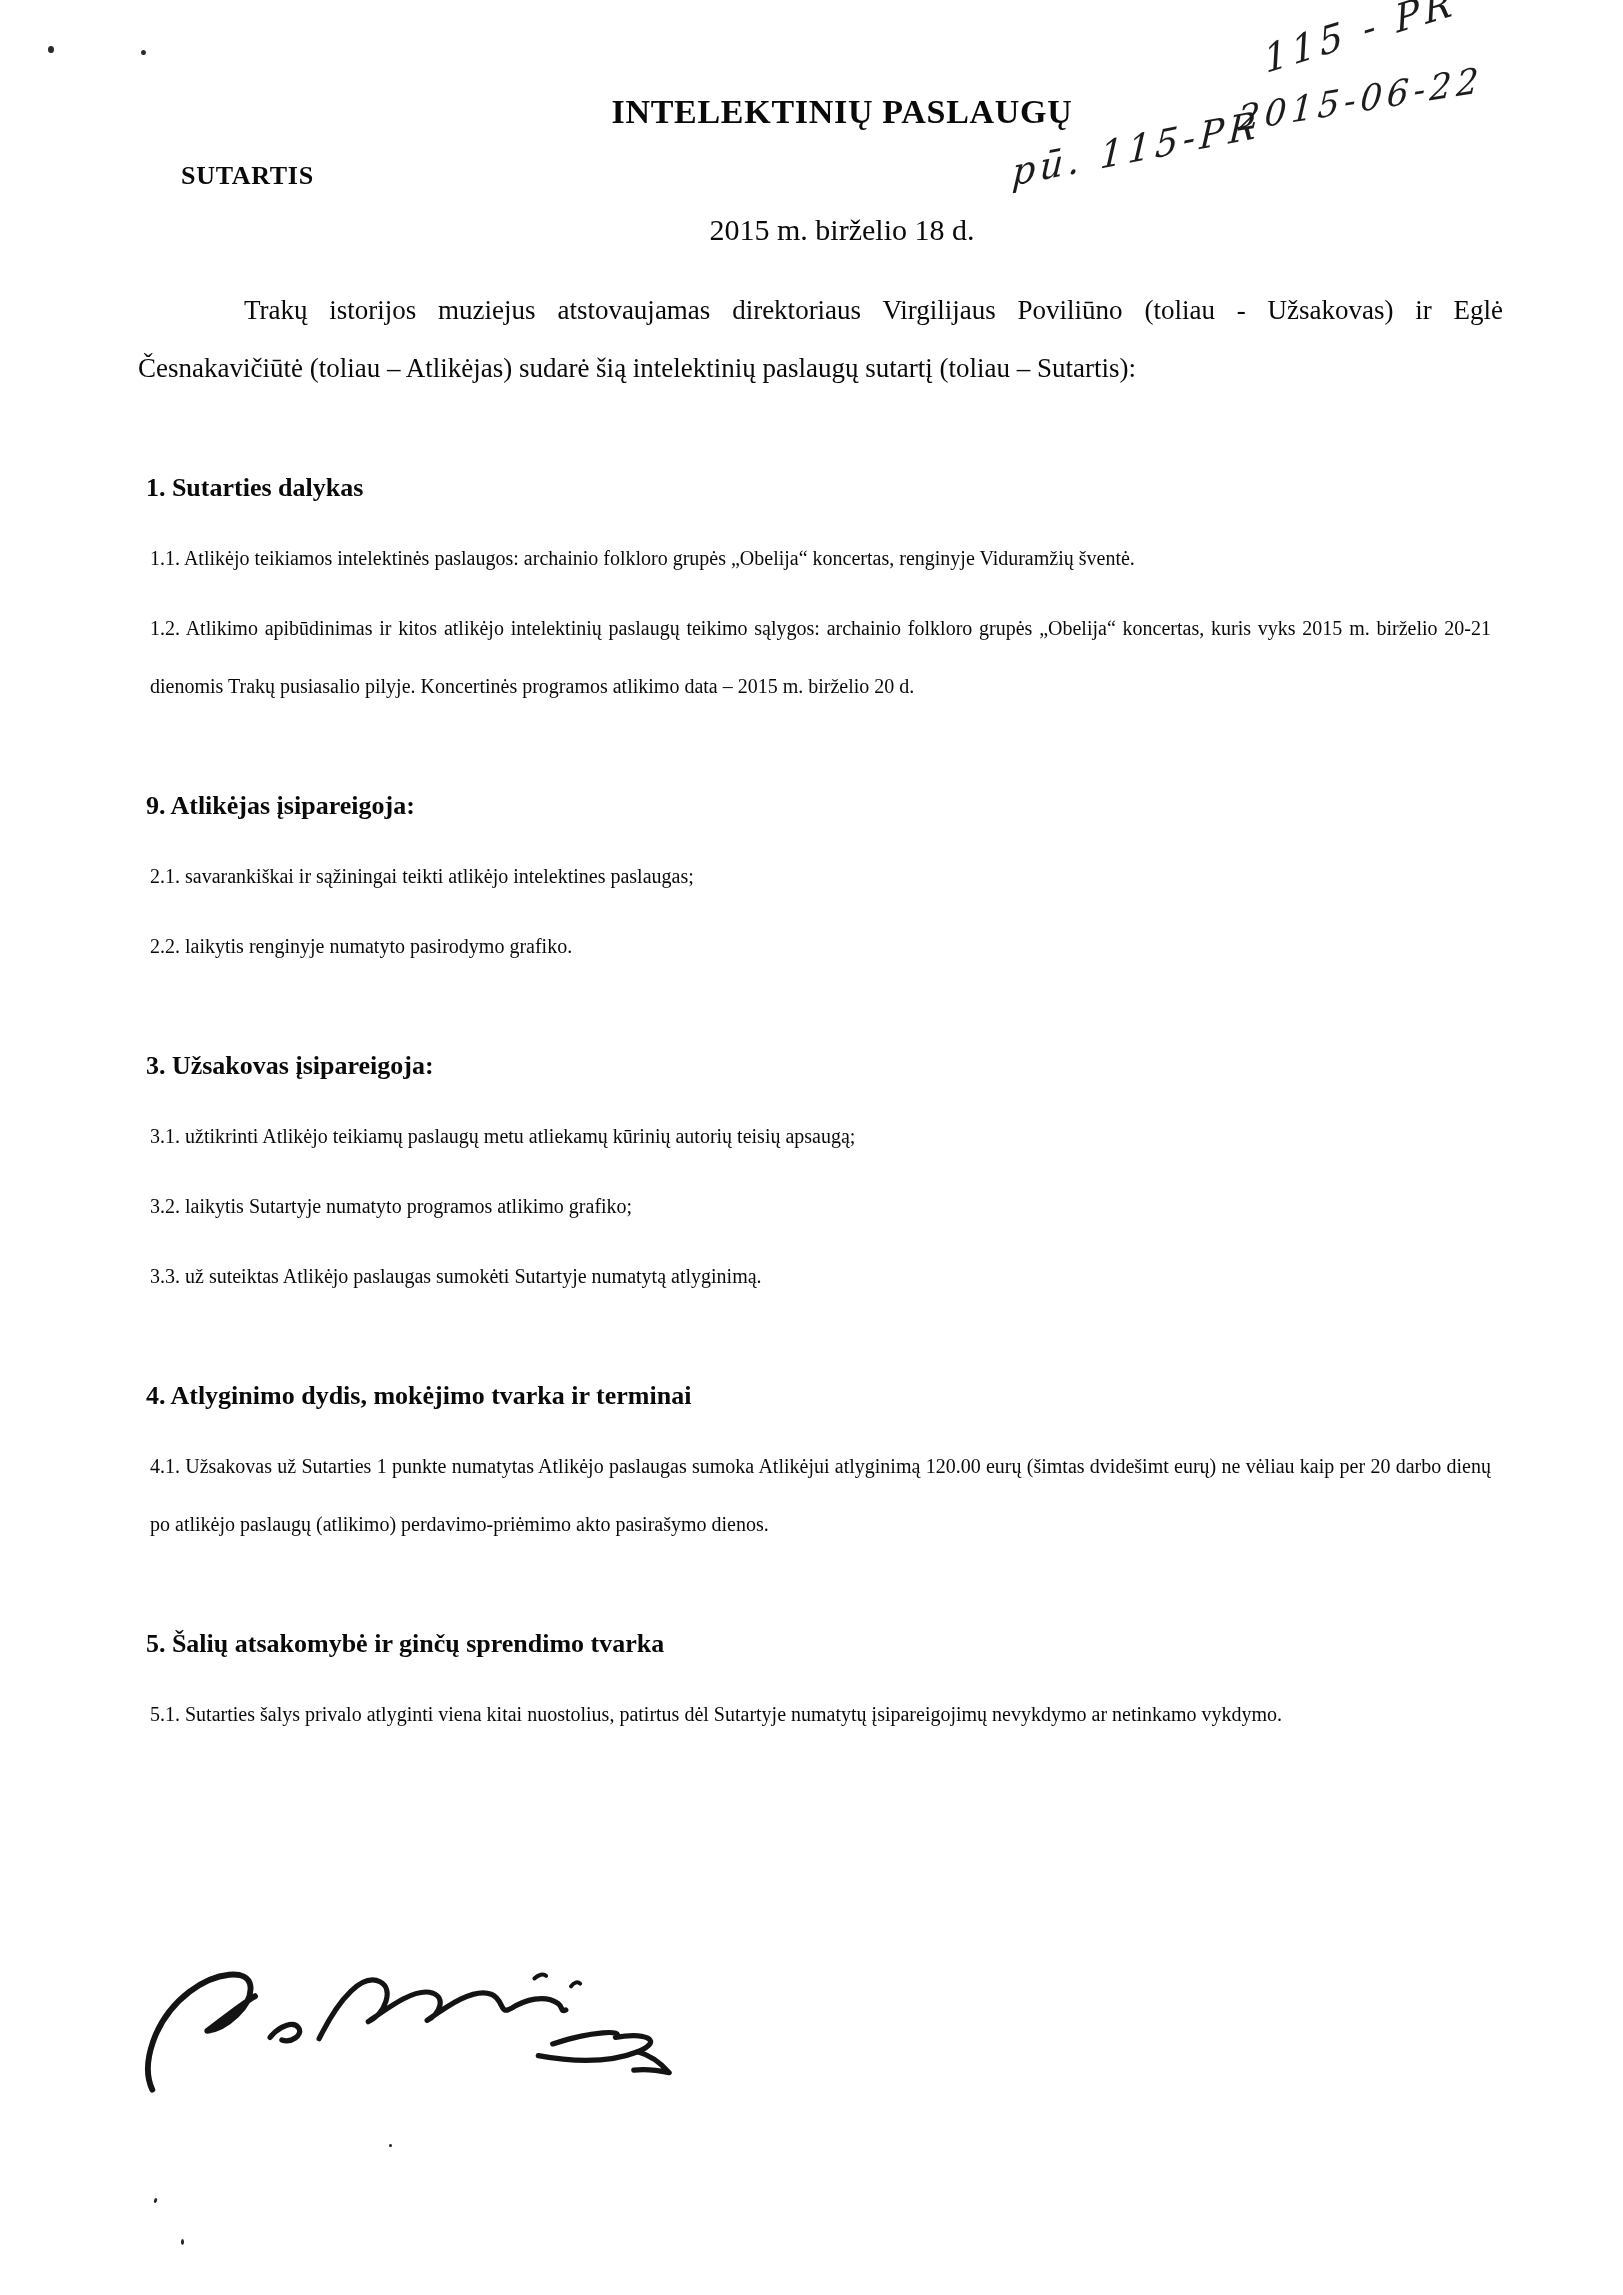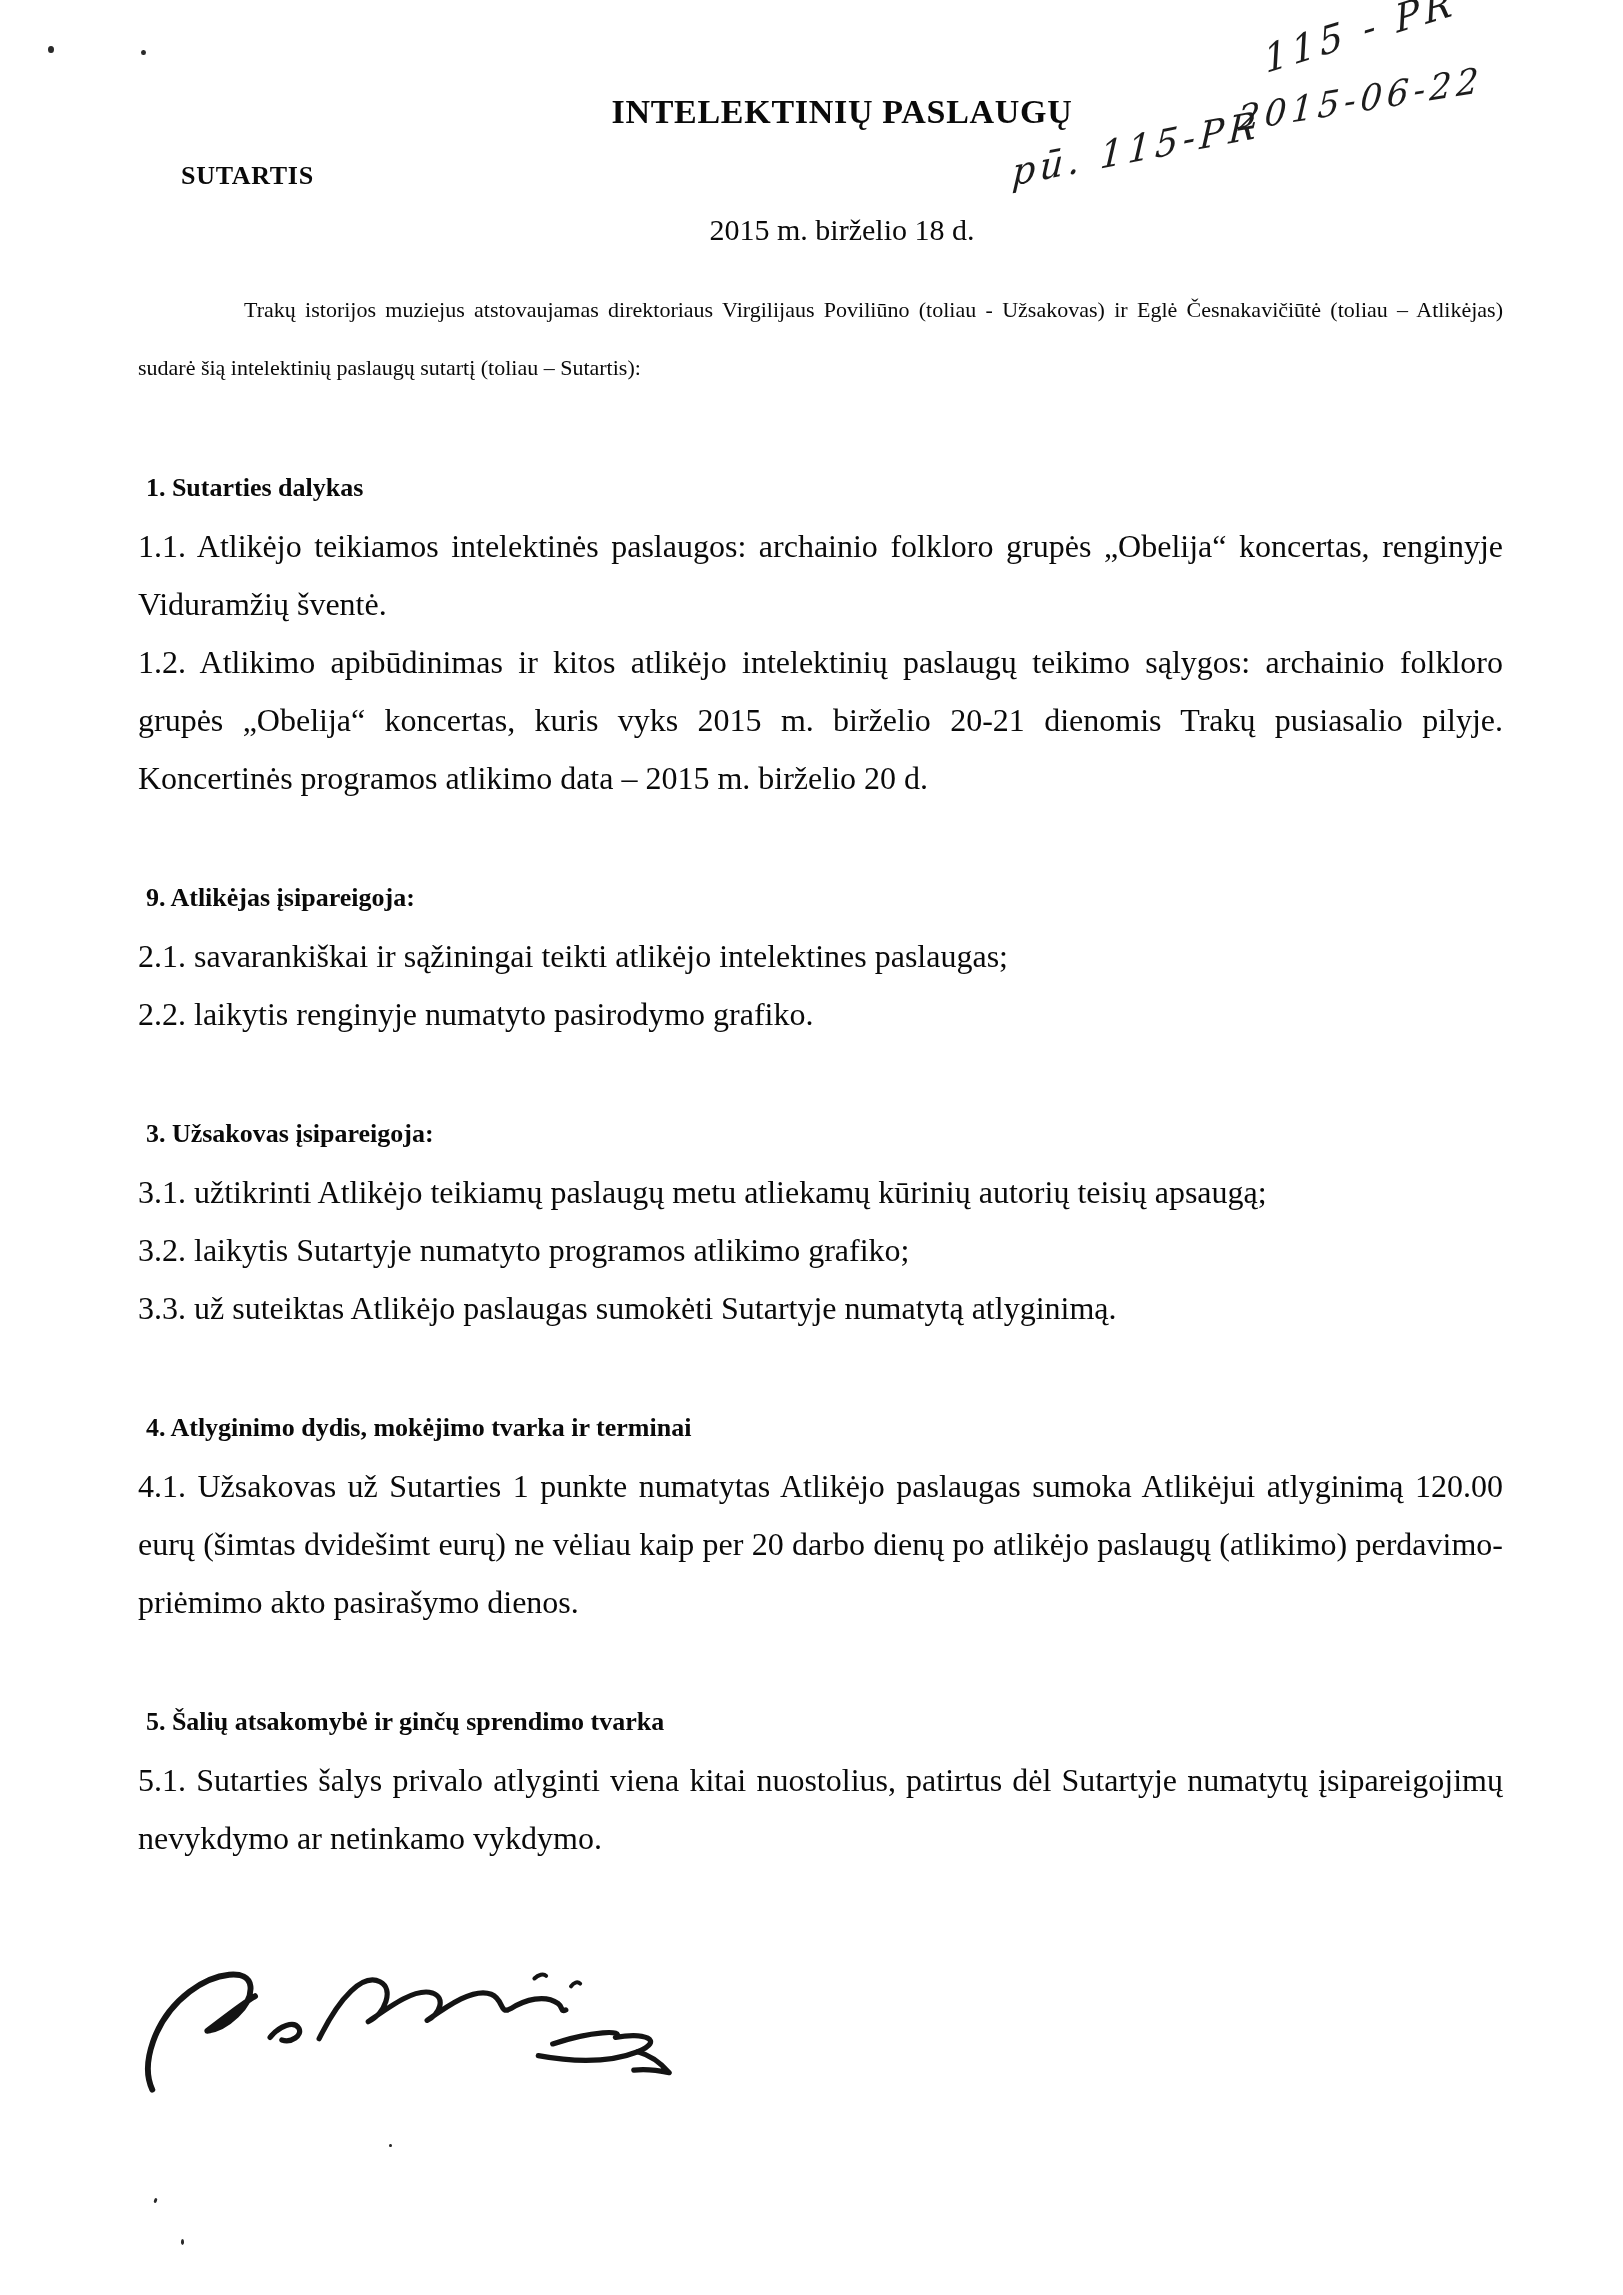--- a/index.html
+++ b/index.html
@@ -45,35 +45,35 @@
   }
   .date-line {
     margin: 15.7px 0 0 0;
     padding-left: 43px;
     text-align: center;
     font-size: 30px;
     line-height: 37px;
   }
   .intro {
     margin: 33px 0 0 0;
-    font-size: 22px;
+    font-size: 27px;
     line-height: 58px;
     text-align: justify;
     text-indent: 106px;
   }
   .section-heading {
     margin: 62px 0 0 0;
     padding-left: 7.9px;
     font-size: 26px;
     font-weight: bold;
     line-height: 58px;
   }
   .clause {
-    margin: 0;
-    font-size: 32px;
+    margin: 12px;
+    font-size: 20px;
     line-height: 58px;
     text-align: justify;
   }
   
   .hw {
     position: absolute;
     font-family: "DejaVu Serif", serif;
     font-style: italic;
     color: #1c1c1c;
     white-space: nowrap;

